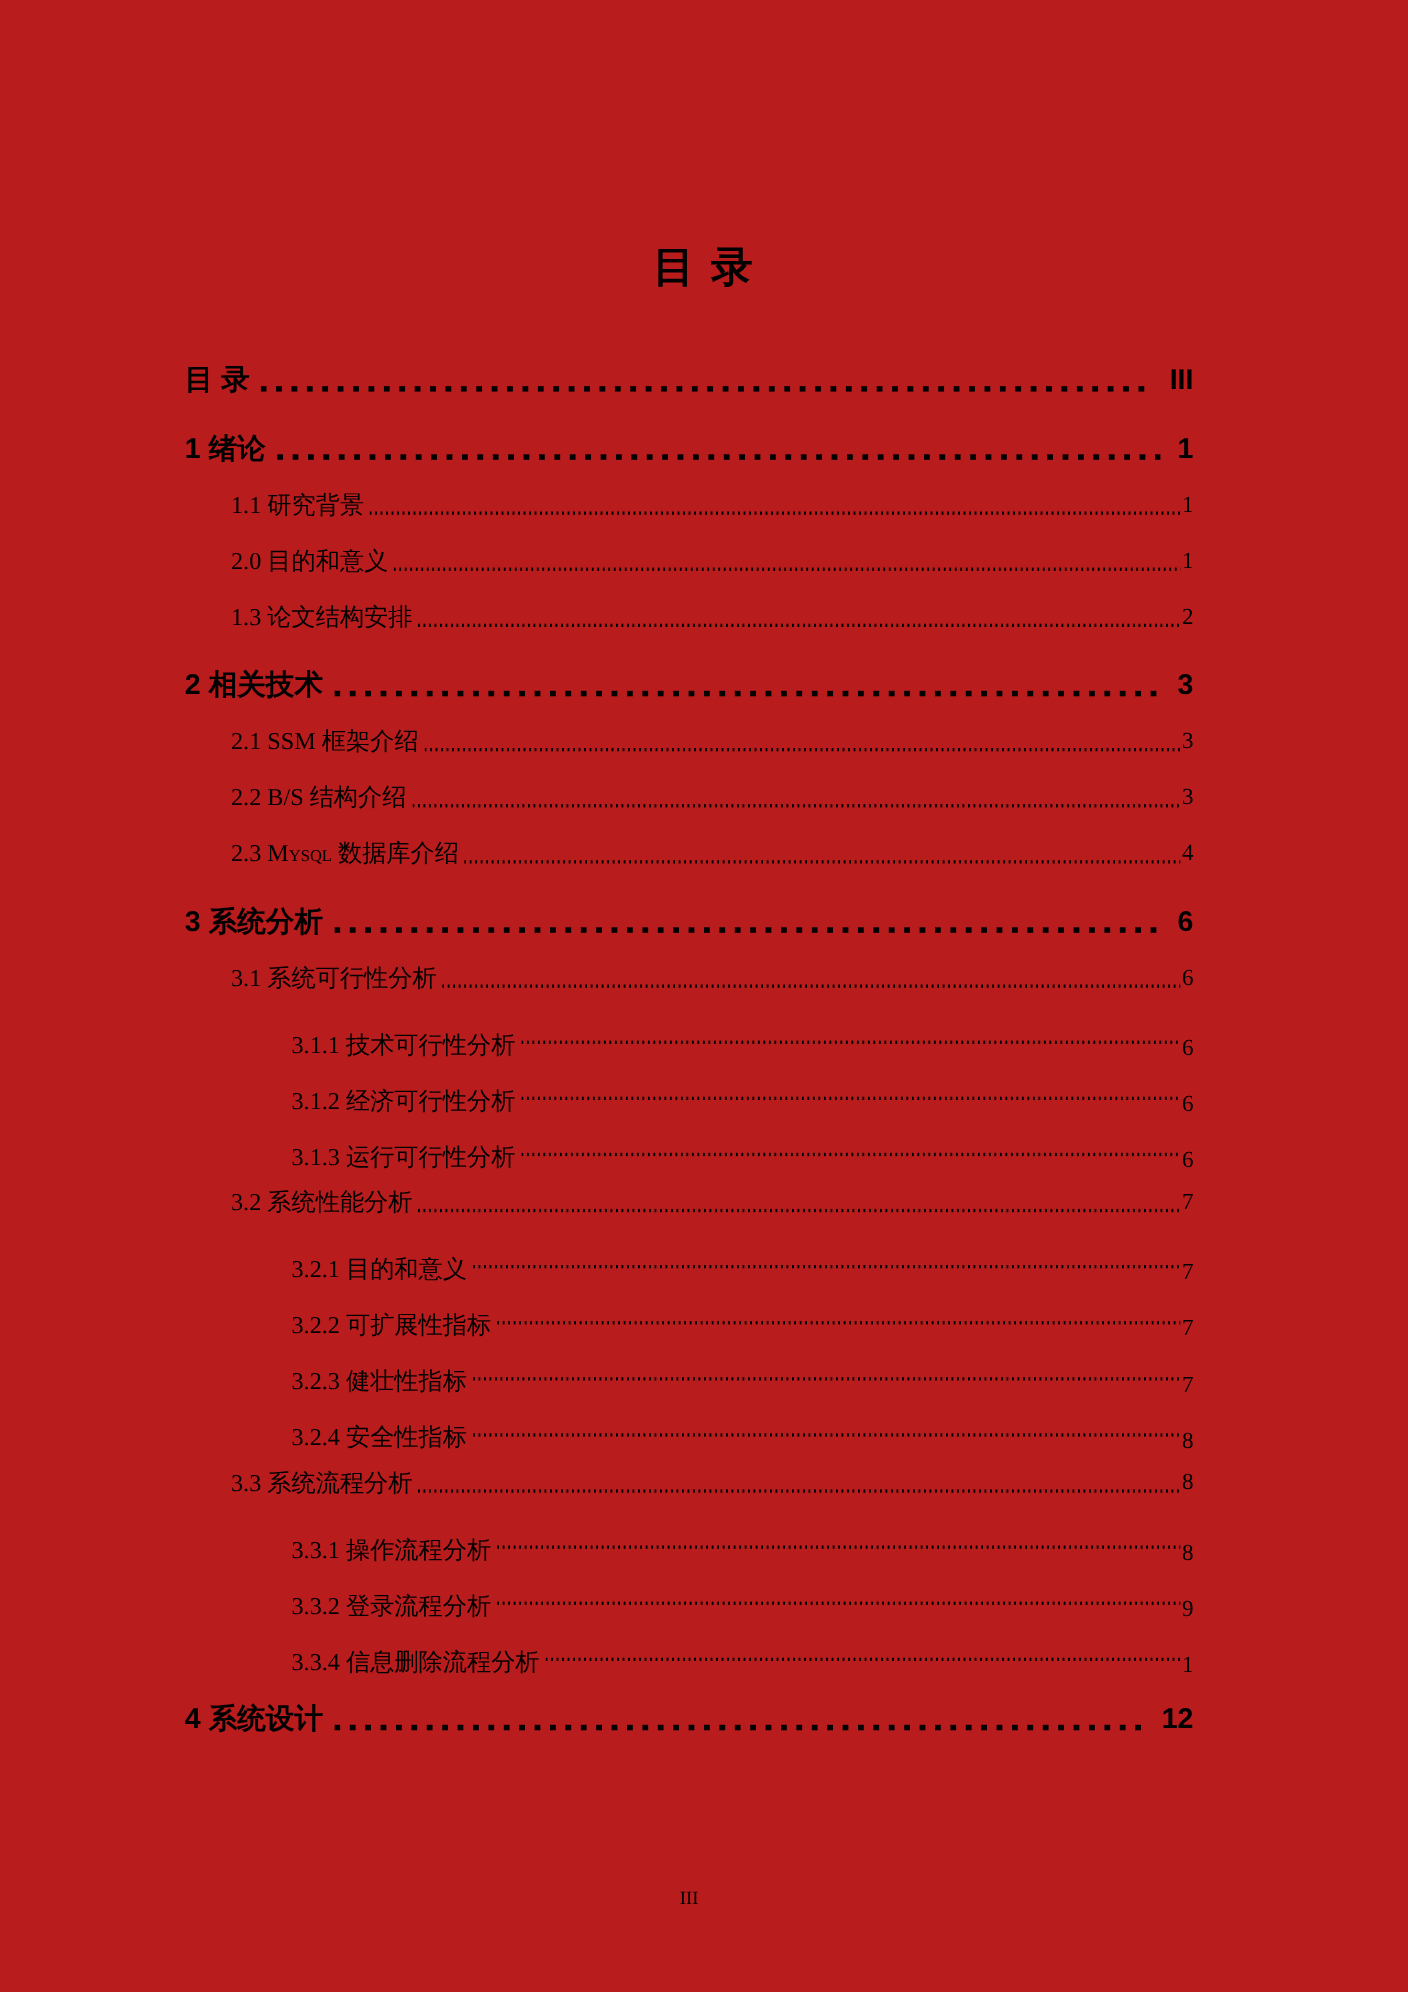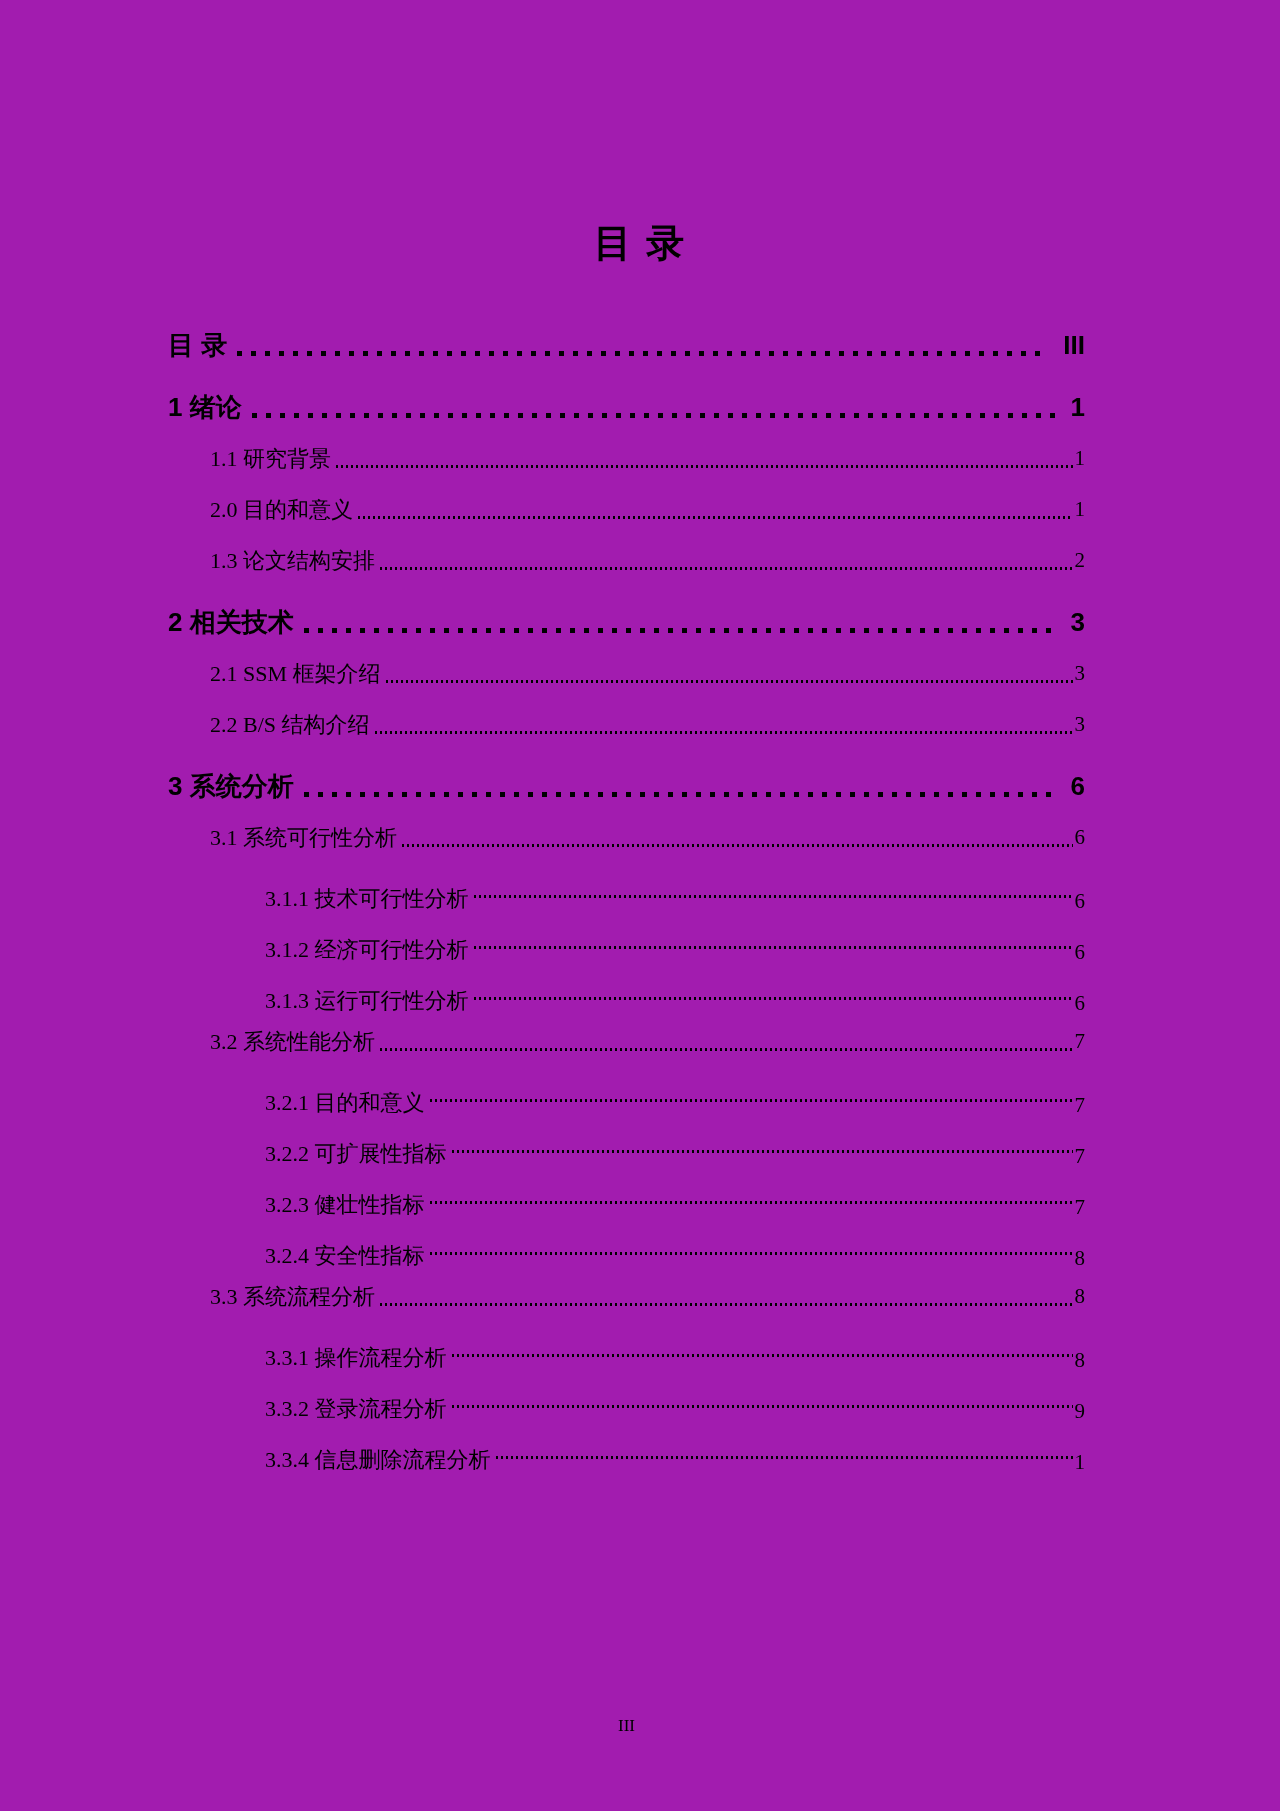--- a/index.html
+++ b/index.html
@@ -1,21 +1,21 @@
 <!DOCTYPE html>
 <html><head>
 <meta charset="utf-8">
 <style>
   * { margin: 0; padding: 0; box-sizing: border-box; }
   html, body { background: #e8e8e8; }
   .page {
     position: relative;
     width: 1280px;
     height: 1811px;
-    background: #a21caf;
+    background: #b91c1c;
     margin: 0 auto;
     overflow: hidden;
     font-family: "Liberation Serif", serif;
     color: #000;
   }
   .doc-title {
     margin-top: 220px;
     text-align: center;
     font-family: "Liberation Sans", sans-serif;
     font-weight: bold;
@@ -138,20 +138,25 @@
       <span class="leader"></span>
       <span class="page-num">3</span>
     </div>
 
     <div class="toc-row lvl2">
       <span class="entry-label">2.2 B/S 结构介绍</span>
       <span class="leader"></span>
       <span class="page-num">3</span>
     </div>
 
+    <div class="toc-row lvl2">
+      <span class="entry-label">2.3 Mysql 数据库介绍</span>
+      <span class="leader"></span>
+      <span class="page-num">4</span>
+    </div>
 
     <div class="toc-row lvl1 spaced">
       <span class="entry-label">3 系统分析</span>
       <span class="leader"></span>
       <span class="page-num">6</span>
     </div>
 
     <div class="toc-row lvl2">
       <span class="entry-label">3.1 系统可行性分析</span>
       <span class="leader"></span>
@@ -224,18 +229,23 @@
       <span class="page-num">9</span>
     </div>
 
 
     <div class="toc-row lvl3">
       <span class="entry-label">3.3.4 信息删除流程分析</span>
       <span class="leader"></span>
       <span class="page-num">1</span>
     </div>
 
+    <div class="toc-row lvl1 spaced">
+      <span class="entry-label">4 系统设计</span>
+      <span class="leader"></span>
+      <span class="page-num">12</span>
+    </div>
 
   </div>
 
   <div class="footer">III</div>
 
 </div>
 
 </body></html>

